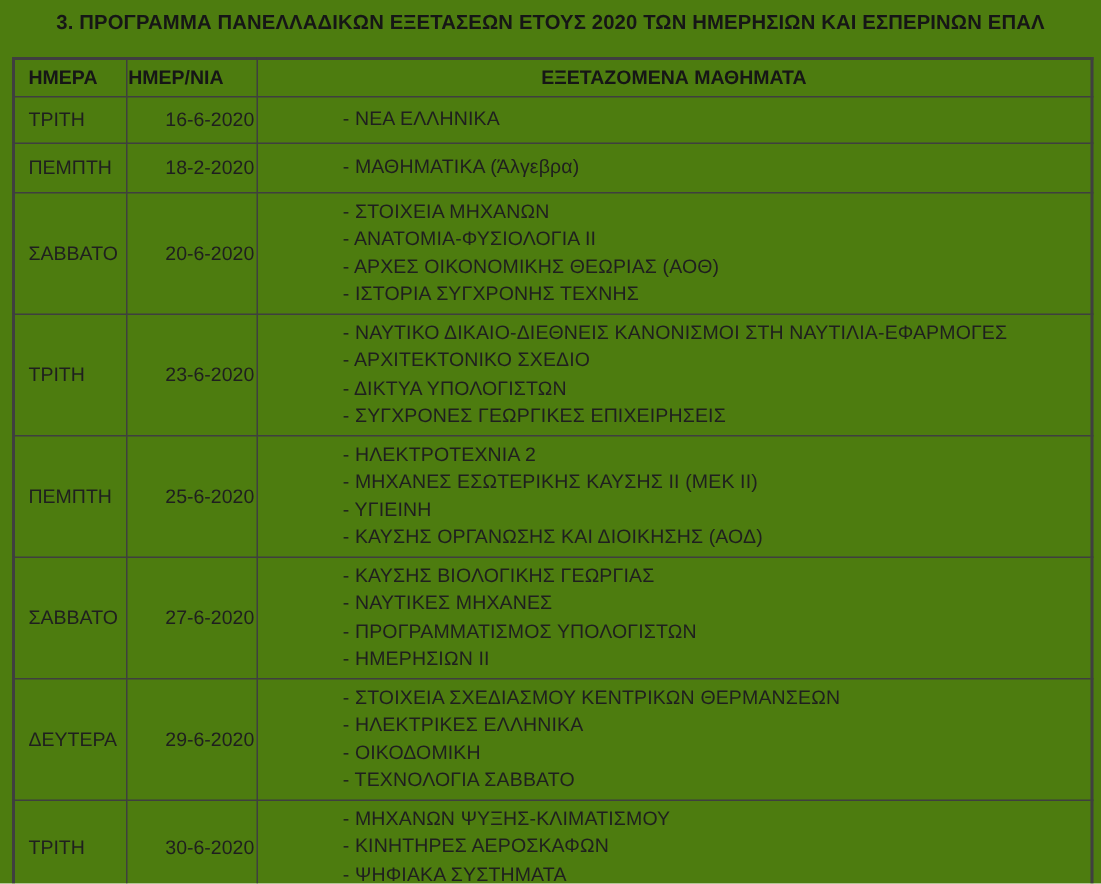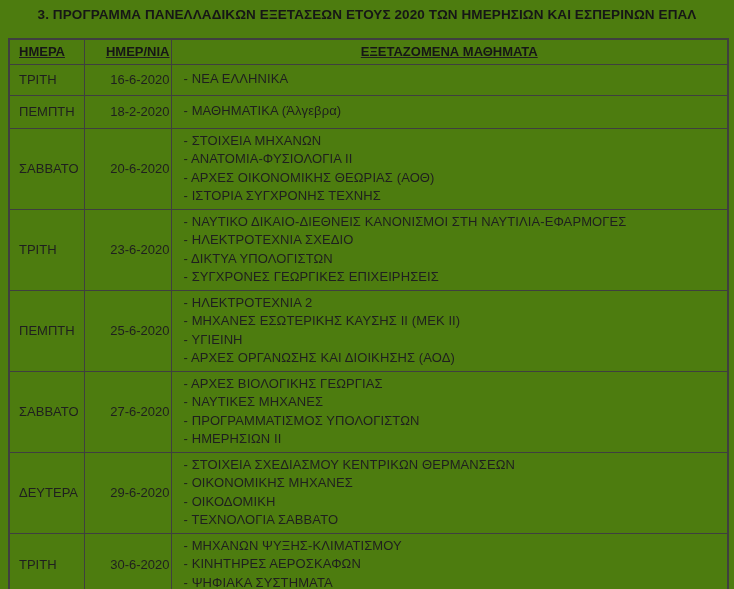--- a/index.html
+++ b/index.html
@@ -41,32 +41,33 @@
     border: 1px solid #3f3f3f;
     vertical-align: middle;
     overflow: hidden;
   }
   table.schedule {
     border: 2px solid #3f3f3f;
   }
   col.c-day  { width: 75px; }
   col.c-date { width: 87px; }
   col.c-sub  { width: auto; }
-  thead tr { height: 25px; text-decoration: underline; }
+  thead tr { height: 25px; }
   th { font-weight: bold; font-size: 13px; color: #161616; }
   th.h-day  { text-align: left; padding-left: 9px; border-right-width: 2px; }
-  th.h-date { text-align: right; border-right-width: 2px; }
+  th.h-date { text-align: left; border-right-width: 2px; }
   th.h-sub  { text-align: center; }
   td.day-cell  { text-align: left; padding-left: 9px; border-right-width: 2px; }
   td.date-cell { text-align: right; border-right-width: 2px; }
   td.subjects-cell { padding: 3px 4px 3px 12px; }
   .subject-line {
     line-height: 18.5px;
     white-space: nowrap;
     letter-spacing: 0.1px;
+    margin-left: 45px;
   }
   tbody tr { height: 80px; }
   tbody tr:nth-child(1) { height: 31px; }
   tbody tr:nth-child(2) { height: 33px; }
   tbody tr:nth-child(8) { height: 54px; }
 </style>
 </head>
 <body>
 
 <div class="page">
@@ -112,54 +113,54 @@
             <div class="subject-line">- ΑΡΧΕΣ ΟΙΚΟΝΟΜΙΚΗΣ ΘΕΩΡΙΑΣ (ΑΟΘ)</div>
             <div class="subject-line">- ΙΣΤΟΡΙΑ ΣΥΓΧΡΟΝΗΣ ΤΕΧΝΗΣ</div>
           </td>
     </tr>
 
     <tr>
       <td class="day-cell">ΤΡΙΤΗ</td>
       <td class="date-cell">23-6-2020</td>
       <td class="subjects-cell">
             <div class="subject-line">- ΝΑΥΤΙΚΟ ΔΙΚΑΙΟ-ΔΙΕΘΝΕΙΣ ΚΑΝΟΝΙΣΜΟΙ ΣΤΗ ΝΑΥΤΙΛΙΑ-ΕΦΑΡΜΟΓΕΣ</div>
-            <div class="subject-line">- ΗΛΕΚΤΡΟΤΕΧΝΙΑ ΣΧΕΔΙΟ</div>
+            <div class="subject-line">- ΑΡΧΙΤΕΚΤΟΝΙΚΟ ΣΧΕΔΙΟ</div>
             <div class="subject-line">- ΔΙΚΤΥΑ ΥΠΟΛΟΓΙΣΤΩΝ</div>
             <div class="subject-line">- ΣΥΓΧΡΟΝΕΣ ΓΕΩΡΓΙΚΕΣ ΕΠΙΧΕΙΡΗΣΕΙΣ</div>
           </td>
     </tr>
 
     <tr>
       <td class="day-cell">ΠΕΜΠΤΗ</td>
       <td class="date-cell">25-6-2020</td>
       <td class="subjects-cell">
             <div class="subject-line">- ΗΛΕΚΤΡΟΤΕΧΝΙΑ 2</div>
             <div class="subject-line">- ΜΗΧΑΝΕΣ ΕΣΩΤΕΡΙΚΗΣ ΚΑΥΣΗΣ II (ΜΕΚ II)</div>
             <div class="subject-line">- ΥΓΙΕΙΝΗ</div>
-            <div class="subject-line">- ΑΡΧΕΣ ΟΡΓΑΝΩΣΗΣ ΚΑΙ ΔΙΟΙΚΗΣΗΣ (ΑΟΔ)</div>
+            <div class="subject-line">- ΚΑΥΣΗΣ ΟΡΓΑΝΩΣΗΣ ΚΑΙ ΔΙΟΙΚΗΣΗΣ (ΑΟΔ)</div>
           </td>
     </tr>
 
     <tr>
       <td class="day-cell">ΣΑΒΒΑΤΟ</td>
       <td class="date-cell">27-6-2020</td>
       <td class="subjects-cell">
-            <div class="subject-line">- ΑΡΧΕΣ ΒΙΟΛΟΓΙΚΗΣ ΓΕΩΡΓΙΑΣ</div>
+            <div class="subject-line">- ΚΑΥΣΗΣ ΒΙΟΛΟΓΙΚΗΣ ΓΕΩΡΓΙΑΣ</div>
             <div class="subject-line">- ΝΑΥΤΙΚΕΣ ΜΗΧΑΝΕΣ</div>
             <div class="subject-line">- ΠΡΟΓΡΑΜΜΑΤΙΣΜΟΣ ΥΠΟΛΟΓΙΣΤΩΝ</div>
             <div class="subject-line">- ΗΜΕΡΗΣΙΩΝ II</div>
           </td>
     </tr>
 
     <tr>
       <td class="day-cell">ΔΕΥΤΕΡΑ</td>
       <td class="date-cell">29-6-2020</td>
       <td class="subjects-cell">
             <div class="subject-line">- ΣΤΟΙΧΕΙΑ ΣΧΕΔΙΑΣΜΟΥ ΚΕΝΤΡΙΚΩΝ ΘΕΡΜΑΝΣΕΩΝ</div>
-            <div class="subject-line">- ΟΙΚΟΝΟΜΙΚΗΣ ΜΗΧΑΝΕΣ</div>
+            <div class="subject-line">- ΗΛΕΚΤΡΙΚΕΣ ΕΛΛΗΝΙΚΑ</div>
             <div class="subject-line">- ΟΙΚΟΔΟΜΙΚΗ</div>
             <div class="subject-line">- ΤΕΧΝΟΛΟΓΙΑ ΣΑΒΒΑΤΟ</div>
           </td>
     </tr>
 
     <tr>
       <td class="day-cell">ΤΡΙΤΗ</td>
       <td class="date-cell">30-6-2020</td>
       <td class="subjects-cell">
             <div class="subject-line">- ΜΗΧΑΝΩΝ ΨΥΞΗΣ-ΚΛΙΜΑΤΙΣΜΟΥ</div>

